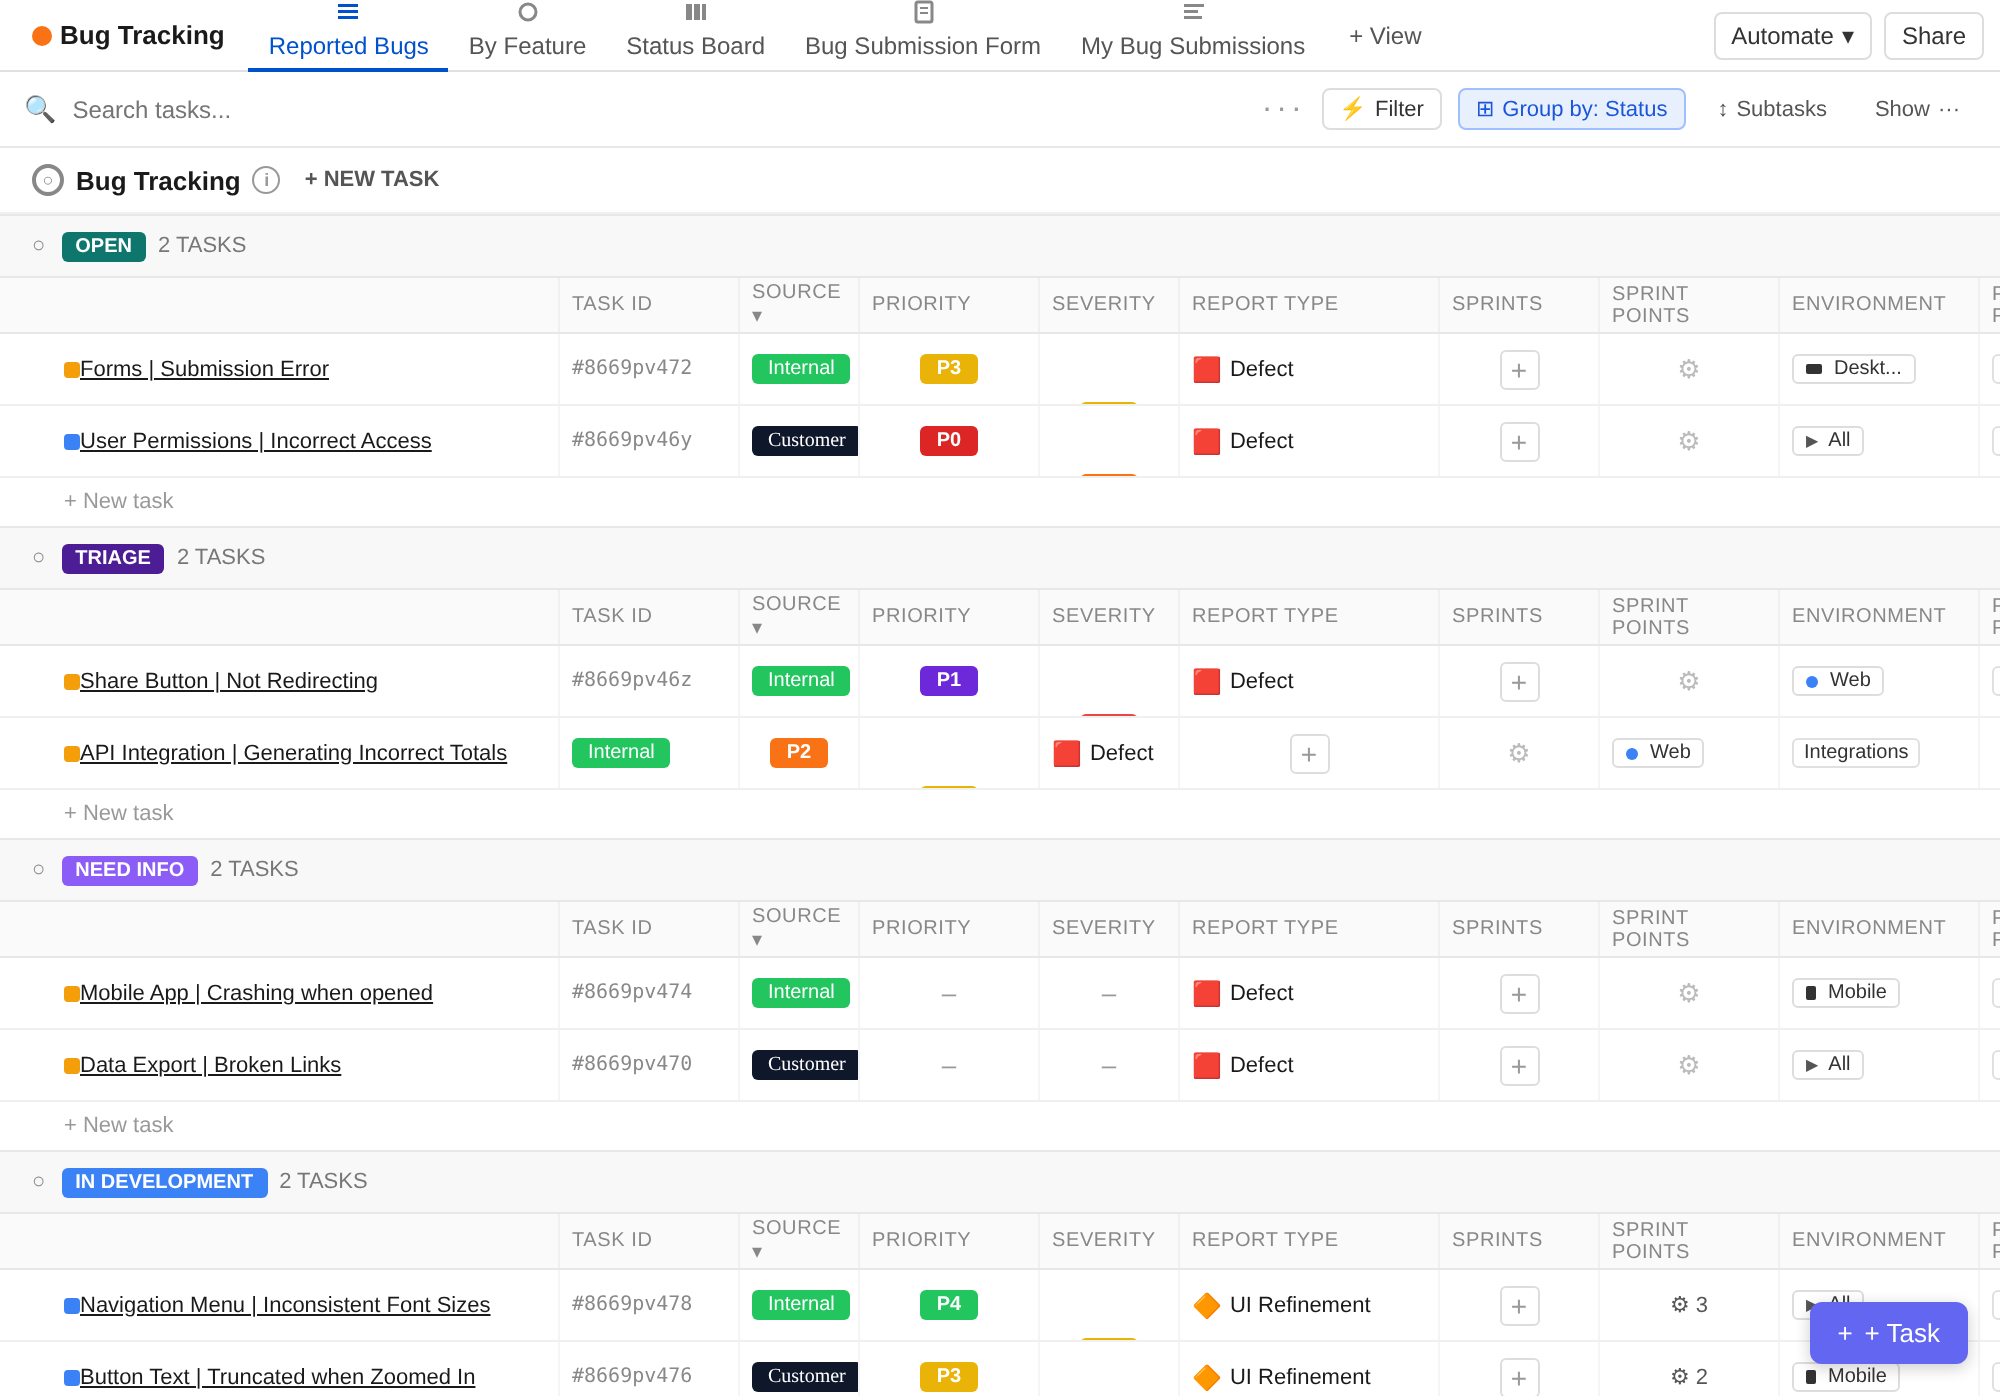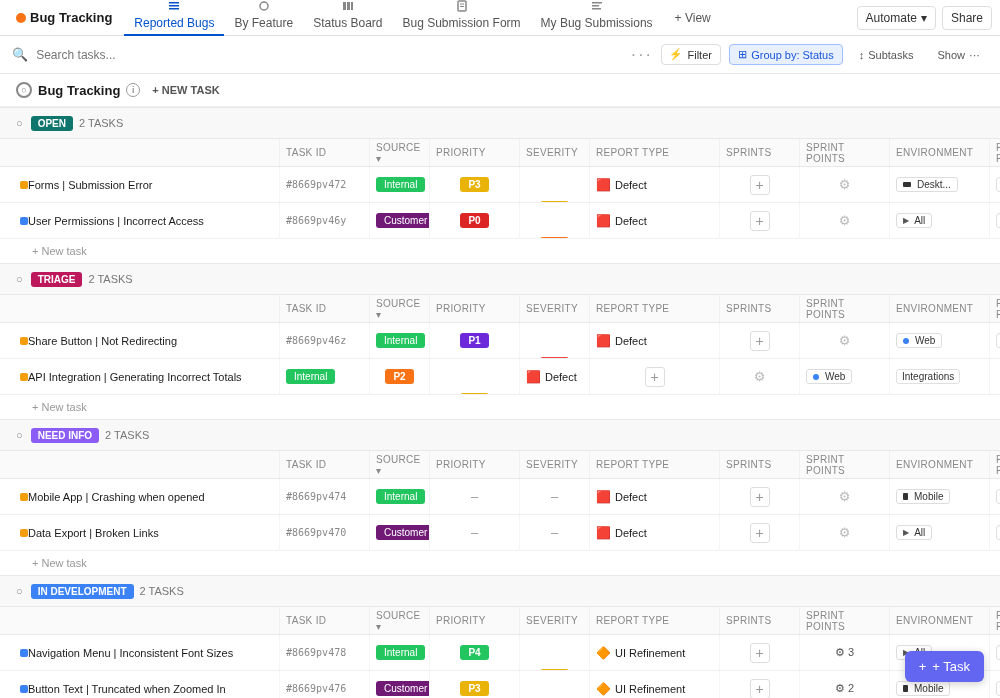--- a/index.html
+++ b/index.html
@@ -37,45 +37,45 @@
     .info-icon { width: 14px; height: 14px; border-radius: 50%; border: 1.5px solid #999; display: flex; align-items: center; justify-content: center; font-size: 9px; color: #999; cursor: pointer; }
     .new-task-btn { font-size: 11px; color: #555; cursor: pointer; padding: 2px 6px; border-radius: 3px; }
     
     
     .section { margin-bottom: 0; }
     
     
     .section-header { display: flex; align-items: center; height: 32px; background: #f8f8f8; border-bottom: 1px solid #e8e8e8; border-top: 1px solid #e8e8e8; padding: 0 16px; gap: 6px; }
     .status-badge { padding: 2px 7px; border-radius: 3px; font-size: 10px; font-weight: 700; color: #fff; white-space: nowrap; }
     .status-open { background: #0f766e; }
-    .status-triage { background: #be185d; }
+    .status-triage { background: #4c1d95; }
     .status-need-info { background: #8b5cf6; }
     .status-in-dev { background: #3b82f6; }
     .task-count { font-size: 11px; color: #777; }
     
     
     .col-headers { display: grid; grid-template-columns: 280px 90px 60px 90px 70px 130px 80px 90px 100px 110px; height: 28px; border-bottom: 1px solid #e8e8e8; background: #fafafa; }
     .col-header { display: flex; align-items: center; padding: 0 6px; font-size: 10px; font-weight: 400; color: #888; text-transform: uppercase; letter-spacing: 0.3px; border-right: 1px solid #f0f0f0; }
     .col-header:first-child { padding-left: 16px; }
 
     
     .data-row { display: grid; grid-template-columns: 280px 90px 60px 90px 70px 130px 80px 90px 100px 110px; height: 36px; border-bottom: 1px solid #f0f0f0; align-items: center; }
     
     .cell { display: flex; align-items: center; padding: 0 6px; height: 100%; border-right: 1px solid #f5f5f5; font-size: 11px; overflow: hidden; }
-    .cell:first-child { padding-left: 20px; }
+    .cell:first-child { padding-left: 32px; text-decoration: underline; }
     
     .task-name { display: flex; align-items: center; gap: 4px; font-size: 11px; color: #1a1a1a; }
     .task-color { width: 8px; height: 8px; border-radius: 2px; flex-shrink: 0; }
     .task-color-orange { background: #f59e0b; }
     .task-color-blue { background: #3b82f6; }
     .task-id { font-size: 10px; color: #888; font-family: monospace; }
     
     .source-badge { padding: 2px 8px; border-radius: 3px; font-size: 10px; font-weight: 500; color: #fff; white-space: nowrap; }
     .source-internal { background: #22c55e; }
-    .source-customer { background: #701a75; }
+    .source-customer { background: #0f172a; font-family: Liberation Serif, serif; }
     
     .priority-badge { padding: 2px 8px; border-radius: 3px; font-size: 10px; font-weight: 700; color: #fff; white-space: nowrap; }
     .p0 { background: #dc2626; }
     .p1 { background: #6d28d9; }
     .p2 { background: #f97316; }
     .p3 { background: #eab308; }
     .p4 { background: #22c55e; }
     .priority-dash { color: #999; font-size: 13px; }
     
     .severity-badge { padding: 2px 8px; border-radius: 3px; font-size: 10px; font-weight: 700; color: #fff; white-space: nowrap; margin-top: 48px; }

